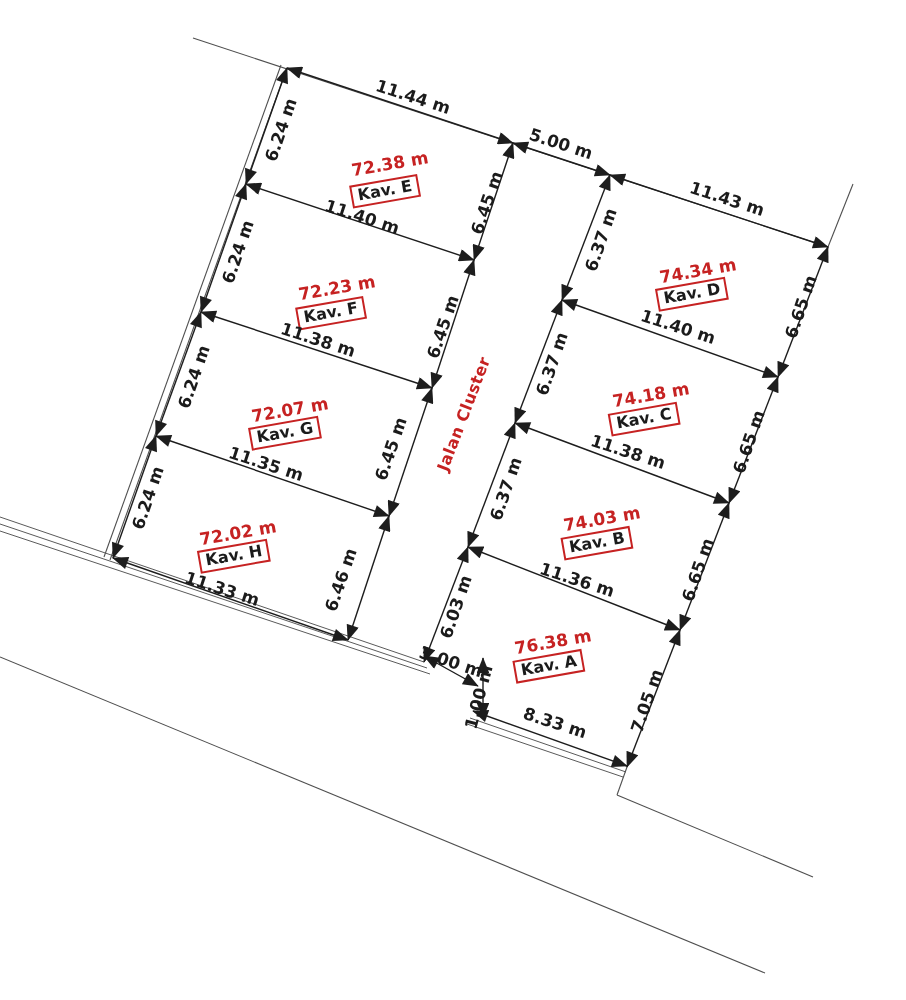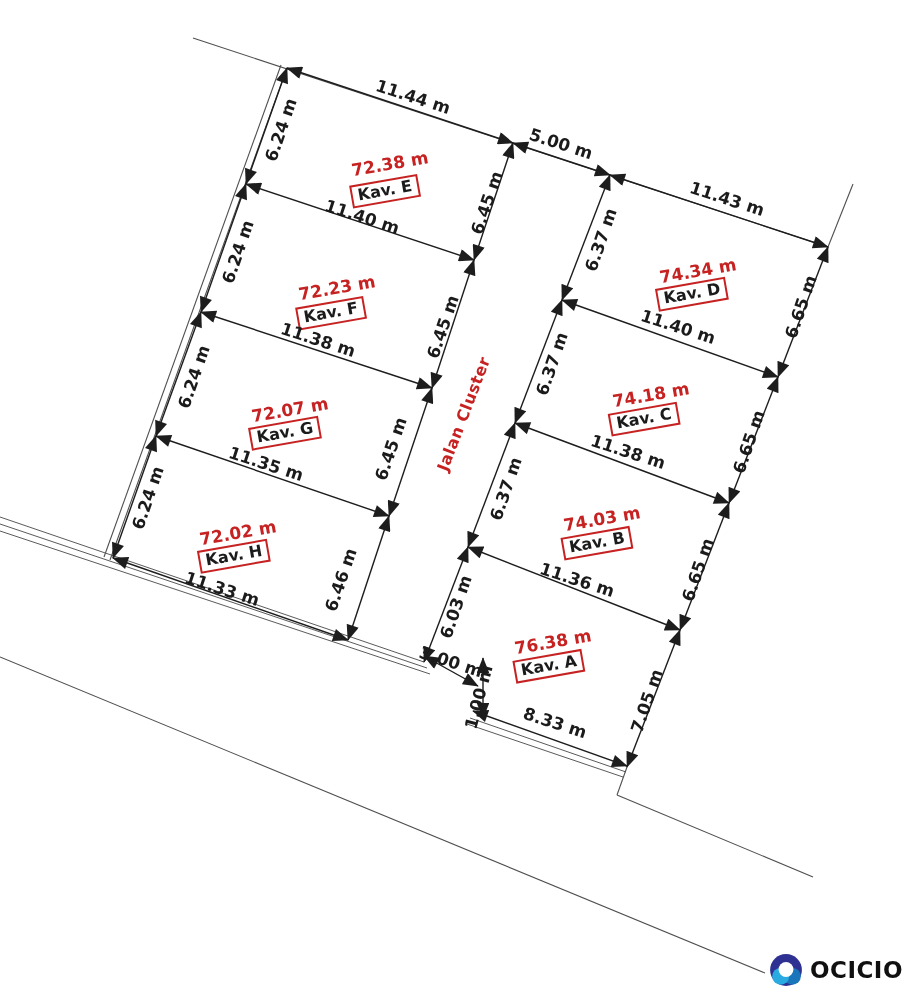--- a/index.html
+++ b/index.html
@@ -128,23 +128,14 @@
   <div class="lbl" style="left:577px;top:580px;--r:18deg">11.36 m</div>
   <div class="lbl" style="left:456px;top:607px;--r:-71deg">6.03 m</div>
   <div class="lbl" style="left:647px;top:701px;--r:-71deg">7.05 m</div>
   <div class="lbl red" style="left:553px;top:642px;--r:-10deg">76.38 m</div>
   <div class="lbl kav" style="left:549px;top:666px;--r:-10deg">Kav. A</div>
   <div class="lbl" style="left:555px;top:723px;--r:18deg">8.33 m</div>
 
   <div class="lbl" style="left:451px;top:662px;--r:18deg">3.00 m</div>
   <div class="lbl" style="left:479px;top:697px;--r:-75deg">1.00 m</div>
 
-  <div class="logo">
-    <svg width="36" height="36" viewBox="0 0 34 34">
-      <circle cx="17" cy="17" r="15" fill="#2e3192"></circle>
-      <circle cx="23" cy="23" r="8" fill="#1b75bb"></circle>
-      <circle cx="12" cy="23" r="8" fill="#29abe2"></circle>
-      <circle cx="17" cy="16.5" r="7" fill="#ffffff"></circle>
-    </svg>
-    <span class="logo-text">OCICIO</span>
-  </div>
 
 </div>
 
 </body></html>

